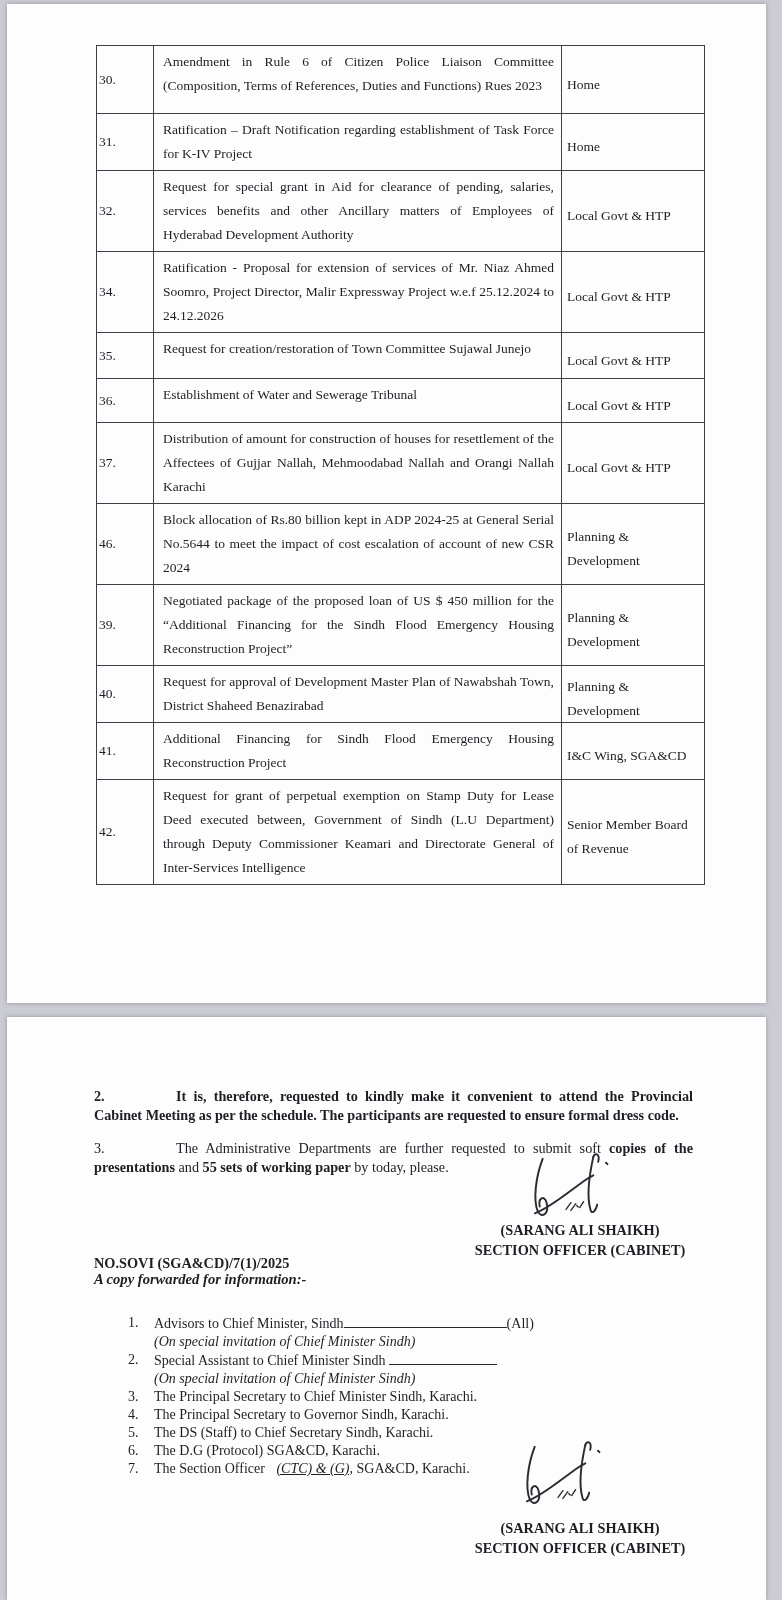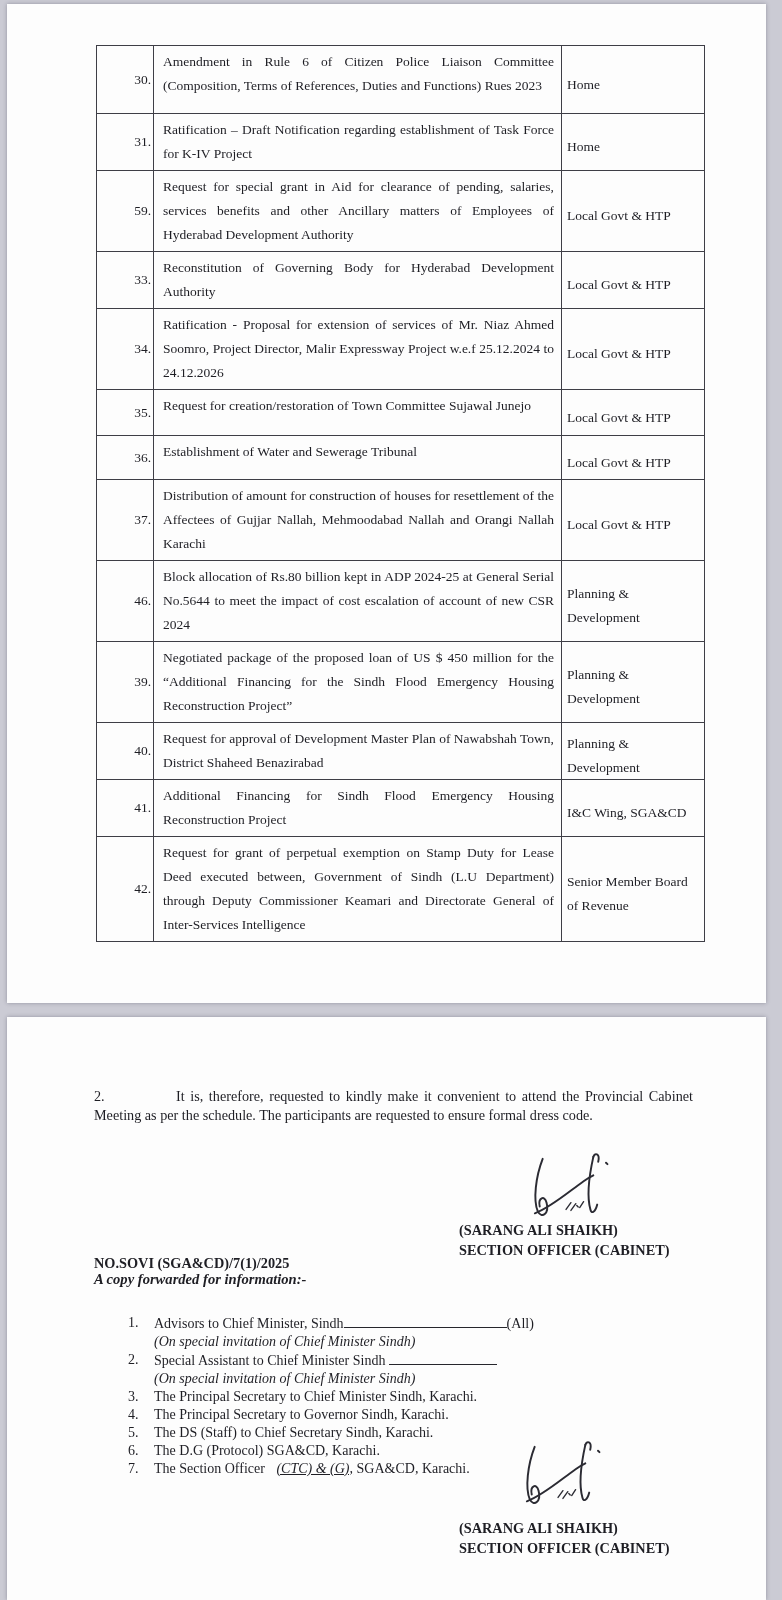--- a/index.html
+++ b/index.html
@@ -19,43 +19,43 @@
 
   
   table.agenda{
     position:absolute;left:89px;top:41px;width:608px;
     border-collapse:collapse;table-layout:fixed;
   }
   table.agenda td{
     border:1.5px solid #3e3e46;
     font-size:13.5px;line-height:24px;
   }
-  td.no{width:57px;text-align:right;vertical-align:middle;padding:0 2px;}
+  td.no{width:57px;text-align:left;vertical-align:middle;padding:0 2px;}
   td.desc{
     width:408px;text-align:justify;vertical-align:top;
     padding:4px 7px 4px 9px;
   }
   td.dept{width:143px;text-align:left;vertical-align:middle;padding:0 5px;line-height:16.5px;}
   td.dept .dept-text{position:relative;top:5px;display:inline-block;}
 
   
   .para{
     position:absolute;left:87px;width:599px;
     font-size:14.2px;line-height:19px;text-align:justify;
   }
-  #para2{top:70px;} #para3{top:122px;}
+  #para2{top:70px;font-weight:bold;} #para3{top:122px;}
   .pnum{display:inline-block;width:82px;}
   .b{font-weight:bold;} .i{font-style:italic;margin-left:8px;} .u{text-decoration:underline;}
 
   .sig{position:absolute;width:122px;height:76px;}
   .sig1{left:500px;top:134px;} .sig2{left:492px;top:422px;}
   .sig svg{width:100%;height:100%;}
 
   .nameblock{
-    position:absolute;left:452px;width:242px;text-align:left;
+    position:absolute;left:452px;width:242px;text-align:center;
     font-weight:bold;font-size:14.3px;line-height:20px;
   }
   .nb1{top:203px;} .nb2{top:501px;}
 
   .refno{position:absolute;left:87px;top:238px;font-weight:bold;font-size:14.3px;}
   .copyhead{position:absolute;left:87px;top:254px;font-weight:bold;font-style:italic;font-size:14.6px;}
 
   .cclist{position:absolute;left:121px;top:297px;width:545px;font-size:14px;line-height:18px;}
   .cc-item{display:flex;}
   .cc-no{width:26px;flex:none;}
@@ -80,27 +80,22 @@
             <td class="no">30.</td>
             <td class="desc">Amendment in Rule 6 of Citizen Police Liaison Committee (Composition, Terms of References, Duties and Functions) Rues 2023</td>
             <td class="dept"><span class="dept-text">Home</span></td>
           </tr>
           <tr style="height: 53px;">
             <td class="no">31.</td>
             <td class="desc">Ratification – Draft Notification regarding establishment of Task Force for K-IV Project</td>
             <td class="dept"><span class="dept-text">Home</span></td>
           </tr>
           <tr style="height: 62px;">
-            <td class="no">59.</td>
+            <td class="no">32.</td>
             <td class="desc">Request for special grant in Aid for clearance of pending, salaries, services benefits and other Ancillary matters of Employees of Hyderabad Development Authority</td>
-            <td class="dept"><span class="dept-text">Local Govt &amp; HTP</span></td>
-          </tr>
-          <tr style="height: 48px;">
-            <td class="no">33.</td>
-            <td class="desc">Reconstitution of Governing Body for Hyderabad Development Authority</td>
             <td class="dept"><span class="dept-text">Local Govt &amp; HTP</span></td>
           </tr>
           <tr style="height: 64px;">
             <td class="no">34.</td>
             <td class="desc">Ratification - Proposal for extension of services of Mr. Niaz Ahmed Soomro, Project Director, Malir Expressway Project w.e.f 25.12.2024 to 24.12.2026</td>
             <td class="dept"><span class="dept-text">Local Govt &amp; HTP</span></td>
           </tr>
           <tr style="height: 46px;">
             <td class="no">35.</td>
             <td class="desc">Request for creation/restoration of Town Committee Sujawal Junejo</td>
@@ -144,20 +139,23 @@
         </tbody>
     </table>
   </div>
 
   <div class="page page2">
 
     <div class="para" id="para2">
       <span class="pnum">2.</span><span class="ptext"><span>It is, therefore, requested to kindly make it convenient to attend the Provincial Cabinet Meeting as per the schedule. The participants are requested to ensure formal dress code.</span></span>
     </div>
 
+    <div class="para" id="para3">
+      <span class="pnum">3.</span><span class="ptext"><span>The Administrative Departments are further requested to submit soft </span><span class="b">copies of the presentations</span><span> and </span><span class="b">55 sets of working paper</span><span> by today, please.</span></span>
+    </div>
 
     <div class="sig sig1">
       <svg viewBox="0 0 120 78" fill="none" stroke="#2b2b33" stroke-width="2" stroke-linecap="round">
         <path d="M34,8 C27,26 24,50 29,62 C33,70 41,64 38,53 C36,45 29,48 31,57"></path>
         <path d="M26,64 C42,58 58,44 76,31 C80,28 84,26 86,25"></path>
         <path d="M86,6 C82,24 79,46 83,60 C84,65 88,63 90,55"></path>
         <path d="M86,6 C88,1 93,3 91,11"></path>
         <path d="M99,12 l1.5,1.5"></path>
         <path d="M58,60 l5,-7 M63,61 l5,-7 M69,56 l1.5,1.5 M72,58 l4,-6" stroke-width="1.4"></path>
       </svg>

